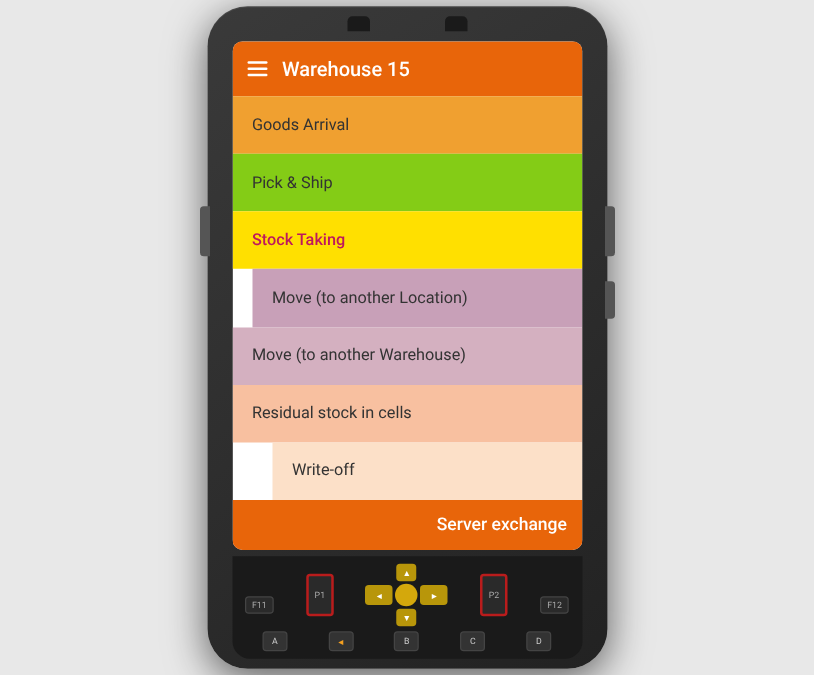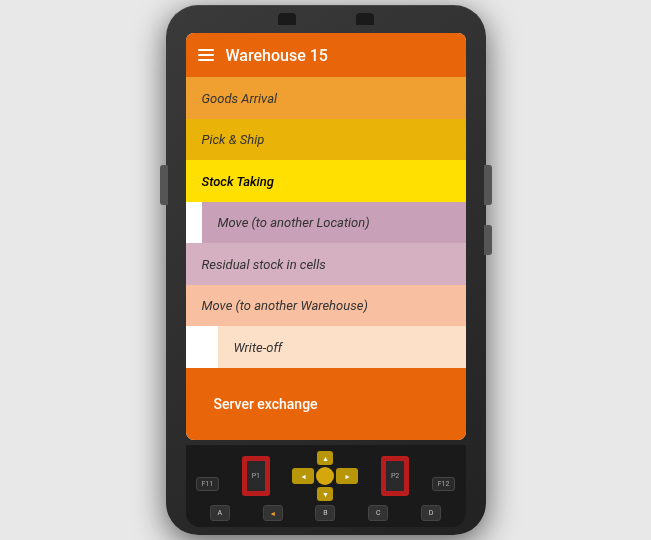--- a/index.html
+++ b/index.html
@@ -128,44 +128,43 @@
 
     
     .menu-list {
       flex: 1;
       display: flex;
       flex-direction: column;
     }
 
     .menu-item {
       display: flex;
-      align-items: flex-end;
+      align-items: center;
       padding: 13px 16px;
       font-size: 13px;
       font-weight: 400;
       color: #333;
       cursor: pointer;
       flex: 1;
-      font-style: italic;
     }
 
     .menu-item:nth-child(1) { background: #f0a030; color: #333; }
-    .menu-item:nth-child(2) { background: #eab308; color: #333; }
-    .menu-item:nth-child(3) { background: #ffe000; color: #000000; font-weight: 500; }
+    .menu-item:nth-child(2) { background: #84cc16; color: #333; }
+    .menu-item:nth-child(3) { background: #ffe000; color: #be185d; font-weight: 500; }
     .menu-item:nth-child(4) { background: #c8a0b8; color: #333; margin-left: 16px; }
     .menu-item:nth-child(5) { background: #d4b0c0; color: #333; }
     .menu-item:nth-child(6) { background: #f8c0a0; color: #333; }
     .menu-item:nth-child(7) { background: #fce0c8; color: #333; margin-left: 32px; }
 
     
     .server-btn {
       background: #e8650a;
       color: white;
-      text-align: left;
-      padding: 28px;
+      text-align: right;
+      padding: 12px;
       font-size: 14px;
       font-weight: 500;
       cursor: pointer;
       flex-shrink: 0;
     }
 
     
     .keypad {
       position: absolute;
       bottom: 8px;
@@ -221,21 +220,21 @@
       background: #d4a80c;
       border-radius: 50%;
     }
 
     .px-btn {
       background: #2a2a2a;
       color: #aaa;
       font-size: 7px;
       padding: 11px 5px;
       border-radius: 3px;
-      border: 5px solid #b91c1c;
+      border: 2px solid #b91c1c;
     }
 
     .keypad-row2 {
       display: flex;
       width: 100%;
       justify-content: space-around;
       padding: 0 4px;
     }
 
     .alpha-btn {
@@ -290,24 +289,24 @@
         <div class="menu-item">
           <span>Pick &amp; Ship</span>
         </div>
         <div class="menu-item">
           <span>Stock Taking</span>
         </div>
         <div class="menu-item">
           <span>Move (to another Location)</span>
         </div>
         <div class="menu-item">
+          <span>Move (to another Warehouse)</span>
+        </div>
+        <div class="menu-item">
           <span>Residual stock in cells</span>
-        </div>
-        <div class="menu-item">
-          <span>Move (to another Warehouse)</span>
         </div>
         <div class="menu-item">
           <span>Write-off</span>
         </div>
       </div>
 
       <div class="server-btn">
         <span>Server exchange</span>
       </div>
 

